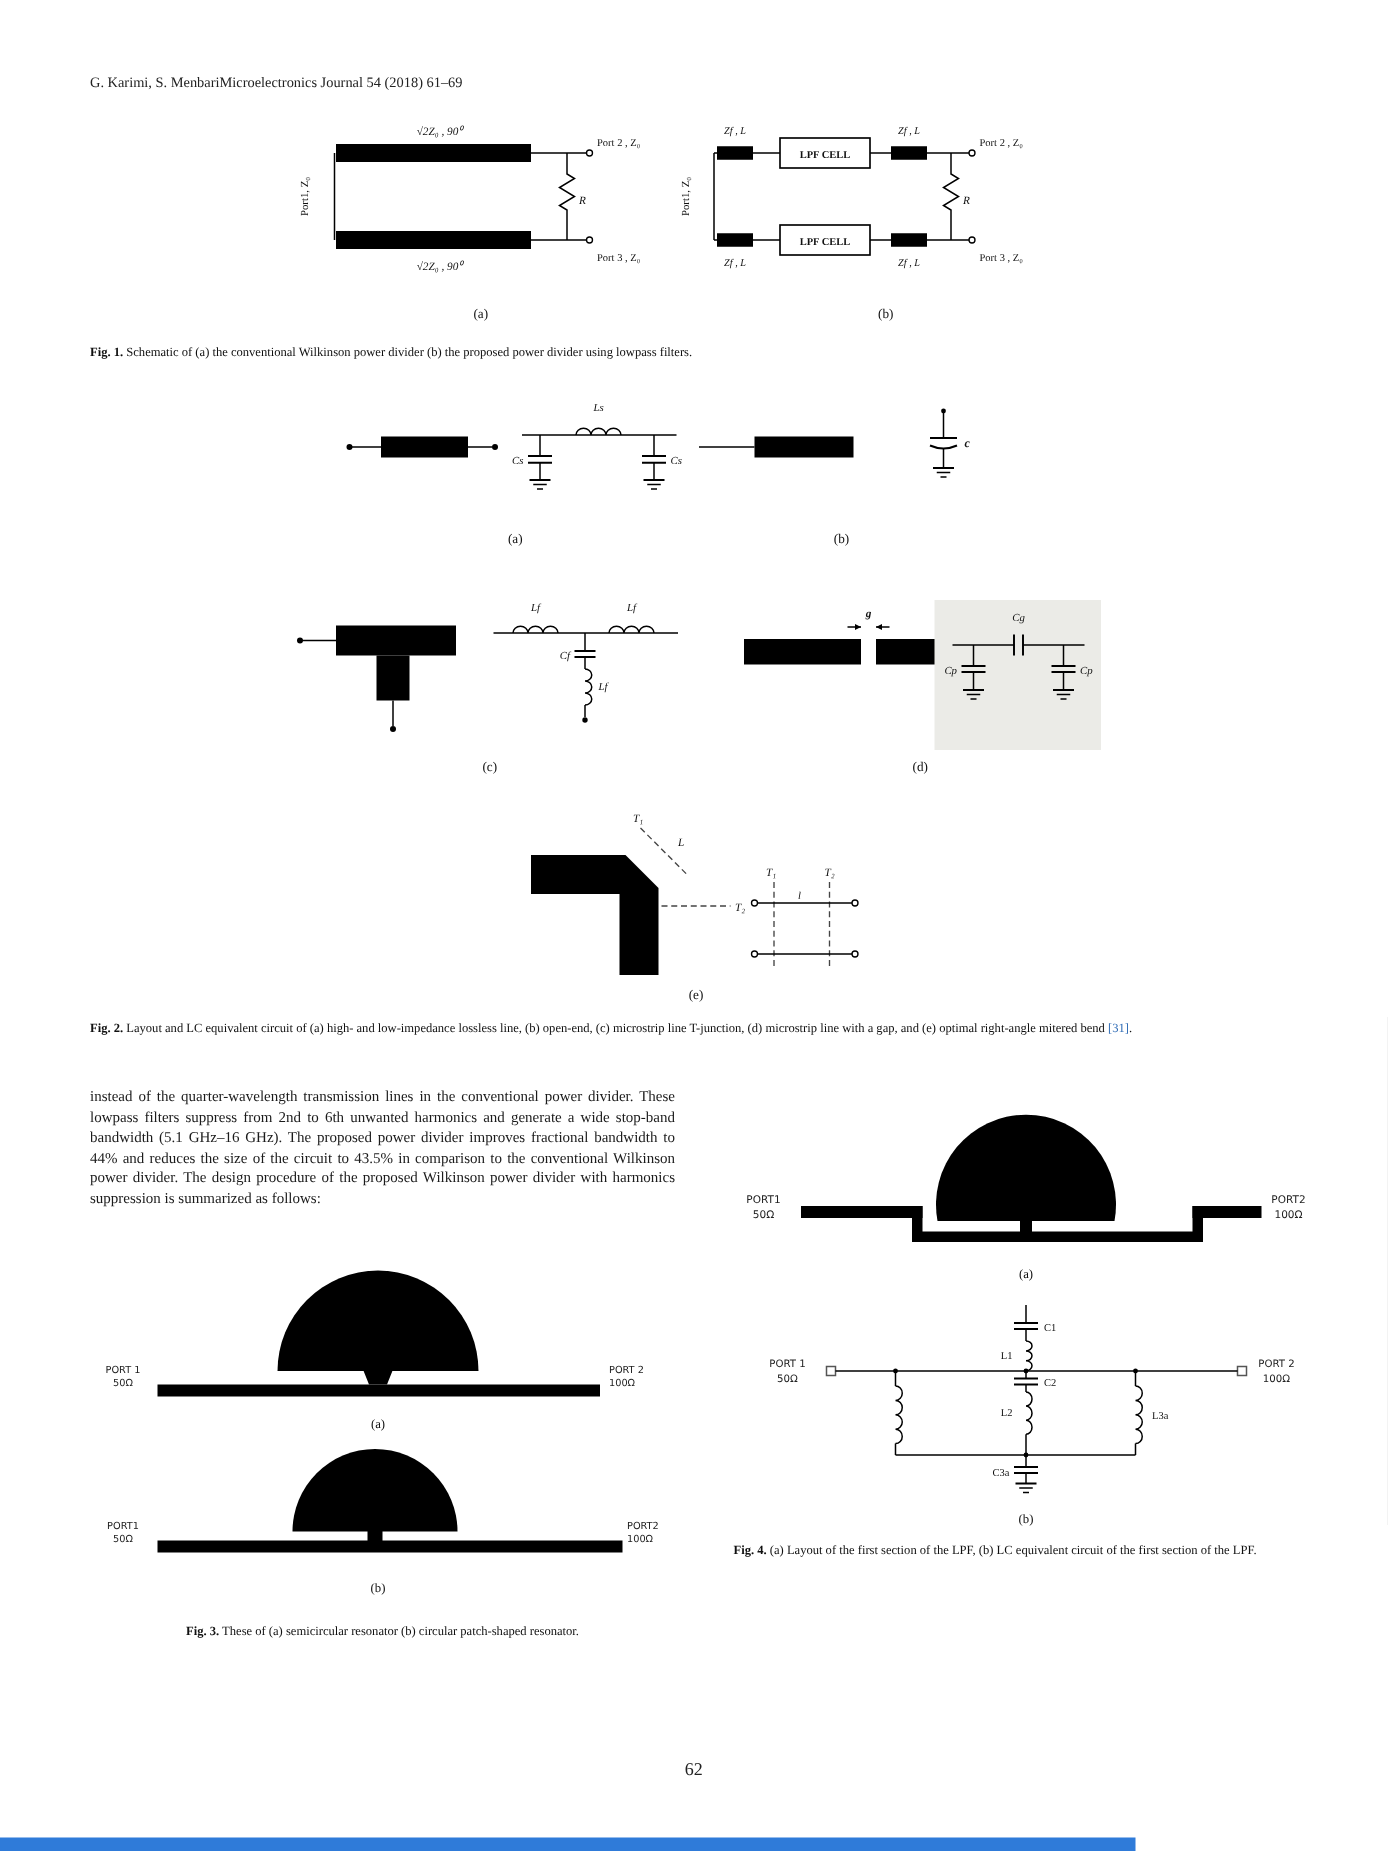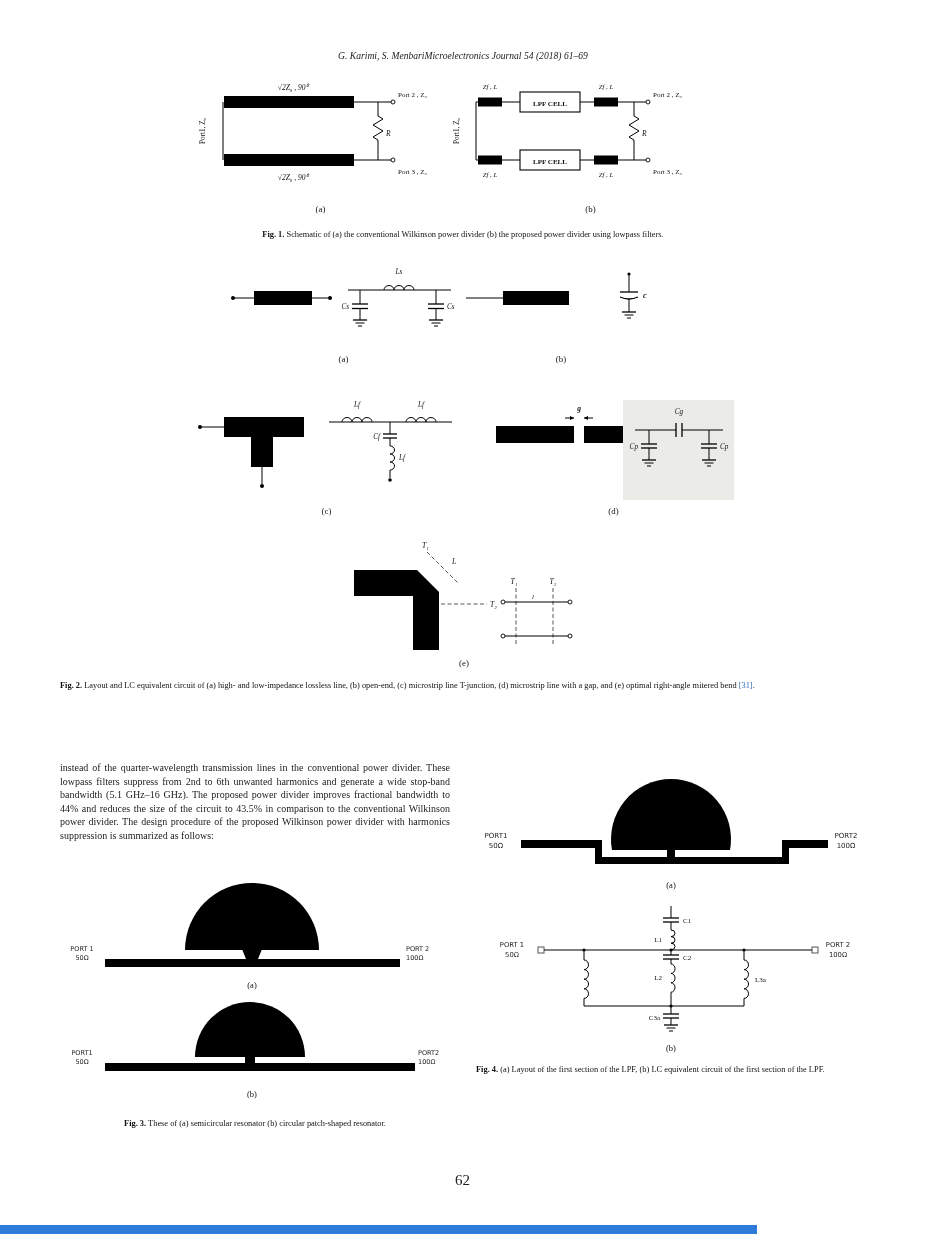--- a/index.html
+++ b/index.html
@@ -1,42 +1,42 @@
 <!DOCTYPE html>
 <html style="--link_blue: #2e6bb5; --footer_bar: #2f7bd9;"><head>
 <meta charset="utf-8">
 <style>
   html,body{margin:0;padding:0;background:#e9e9e9}
   .page{position:relative;width:925px;height:1234px;margin:0 auto;background:#fff;overflow:hidden;
         font-family:"Liberation Serif",serif;color:#1b1b1b}
-  .header{position:absolute;top:50px;left:60px;width:806px;display:flex;justify-content:center;
-          font-size:9.6px;font-style:italic;color:#222}
+  .header{position:absolute;top:50px;left:60px;width:806px;display:flex;justify-content:flex-start;
+          font-size:9.6px;color:#222}
   .fig1-row{position:absolute;top:76px;left:60px;width:806px;display:flex;justify-content:center;}
   .subfig{display:flex;flex-direction:column;align-items:center}
   .sublabel{font-size:8.8px;margin-top:2px;text-align:center;color:#111}
   .caption{font-size:8.4px;line-height:11.4px;color:#101010}
   .cap-bold{font-weight:bold}
-  .fig1-cap{position:absolute;top:229px;left:60px;width:806px;text-align:center}
+  .fig1-cap{position:absolute;top:229px;left:60px;width:806px;text-align:left}
   .fig2{position:absolute;top:260px;left:168px;width:592px}
   .row1{display:flex;justify-content:flex-start;padding:0 66px 0 58px;margin-bottom:32px}
   .row2{display:flex;justify-content:space-between;padding:0 24px 0 26px;margin-bottom:22px}
   .row3{display:flex;justify-content:center}
   .fig2-cap{position:absolute;top:680px;left:60px;width:806px;text-align:justify}
-  .cols{position:absolute;top:761px;left:60px;width:806px;display:flex;gap:26px}
+  .cols{position:absolute;top:725px;left:60px;width:806px;display:flex;gap:39px}
   .col{width:390px}
   .para{font-size:10px;line-height:13.6px;text-align:justify;margin:0}
   .bullets{list-style:none;font-size:10px;line-height:13.6px;text-align:justify;margin:0;padding:0}
   .bullets li{position:relative;padding-left:11px}
   .bullets li::before{content:"\2022";position:absolute;left:1px}
   .fig3-wrap{margin-top:21px}
   .fig3-cap{margin-top:4px;text-align:center}
   .fig4-wrap{margin-top:15px}
   .fig4-b{margin-top:4px}
   .fig4-cap{margin-top:6px;text-align:justify}
-  .pagenum{position:absolute;top:1172px;left:0;width:925px;text-align:center;font-size:15px;color:#222}
+  .pagenum{position:absolute;top:1172px;left:0;width:925px;text-align:center;font-size:12px;color:#222}
   .bottom-bar{position:absolute;left:0;bottom:0;width:757px;height:9px;background:var(--footer_bar,#2f7bd9)}
   .cite{color:var(--link_blue,#2e6bb5);text-decoration:none;cursor:pointer}
   svg{display:block}
   svg text{font-family:"Liberation Serif",serif;fill:#111}
   .math{font-style:italic}
   .sans{font-family:"DejaVu Sans",sans-serif;fill:#222}
   .wire{stroke:#000;stroke-width:1;fill:none}
   .thick{stroke:#000;stroke-width:1.3;fill:none}
   .dash{stroke:#444;stroke-width:.9;fill:none;stroke-dasharray:4 2.5}
   .blk{fill:#000}

